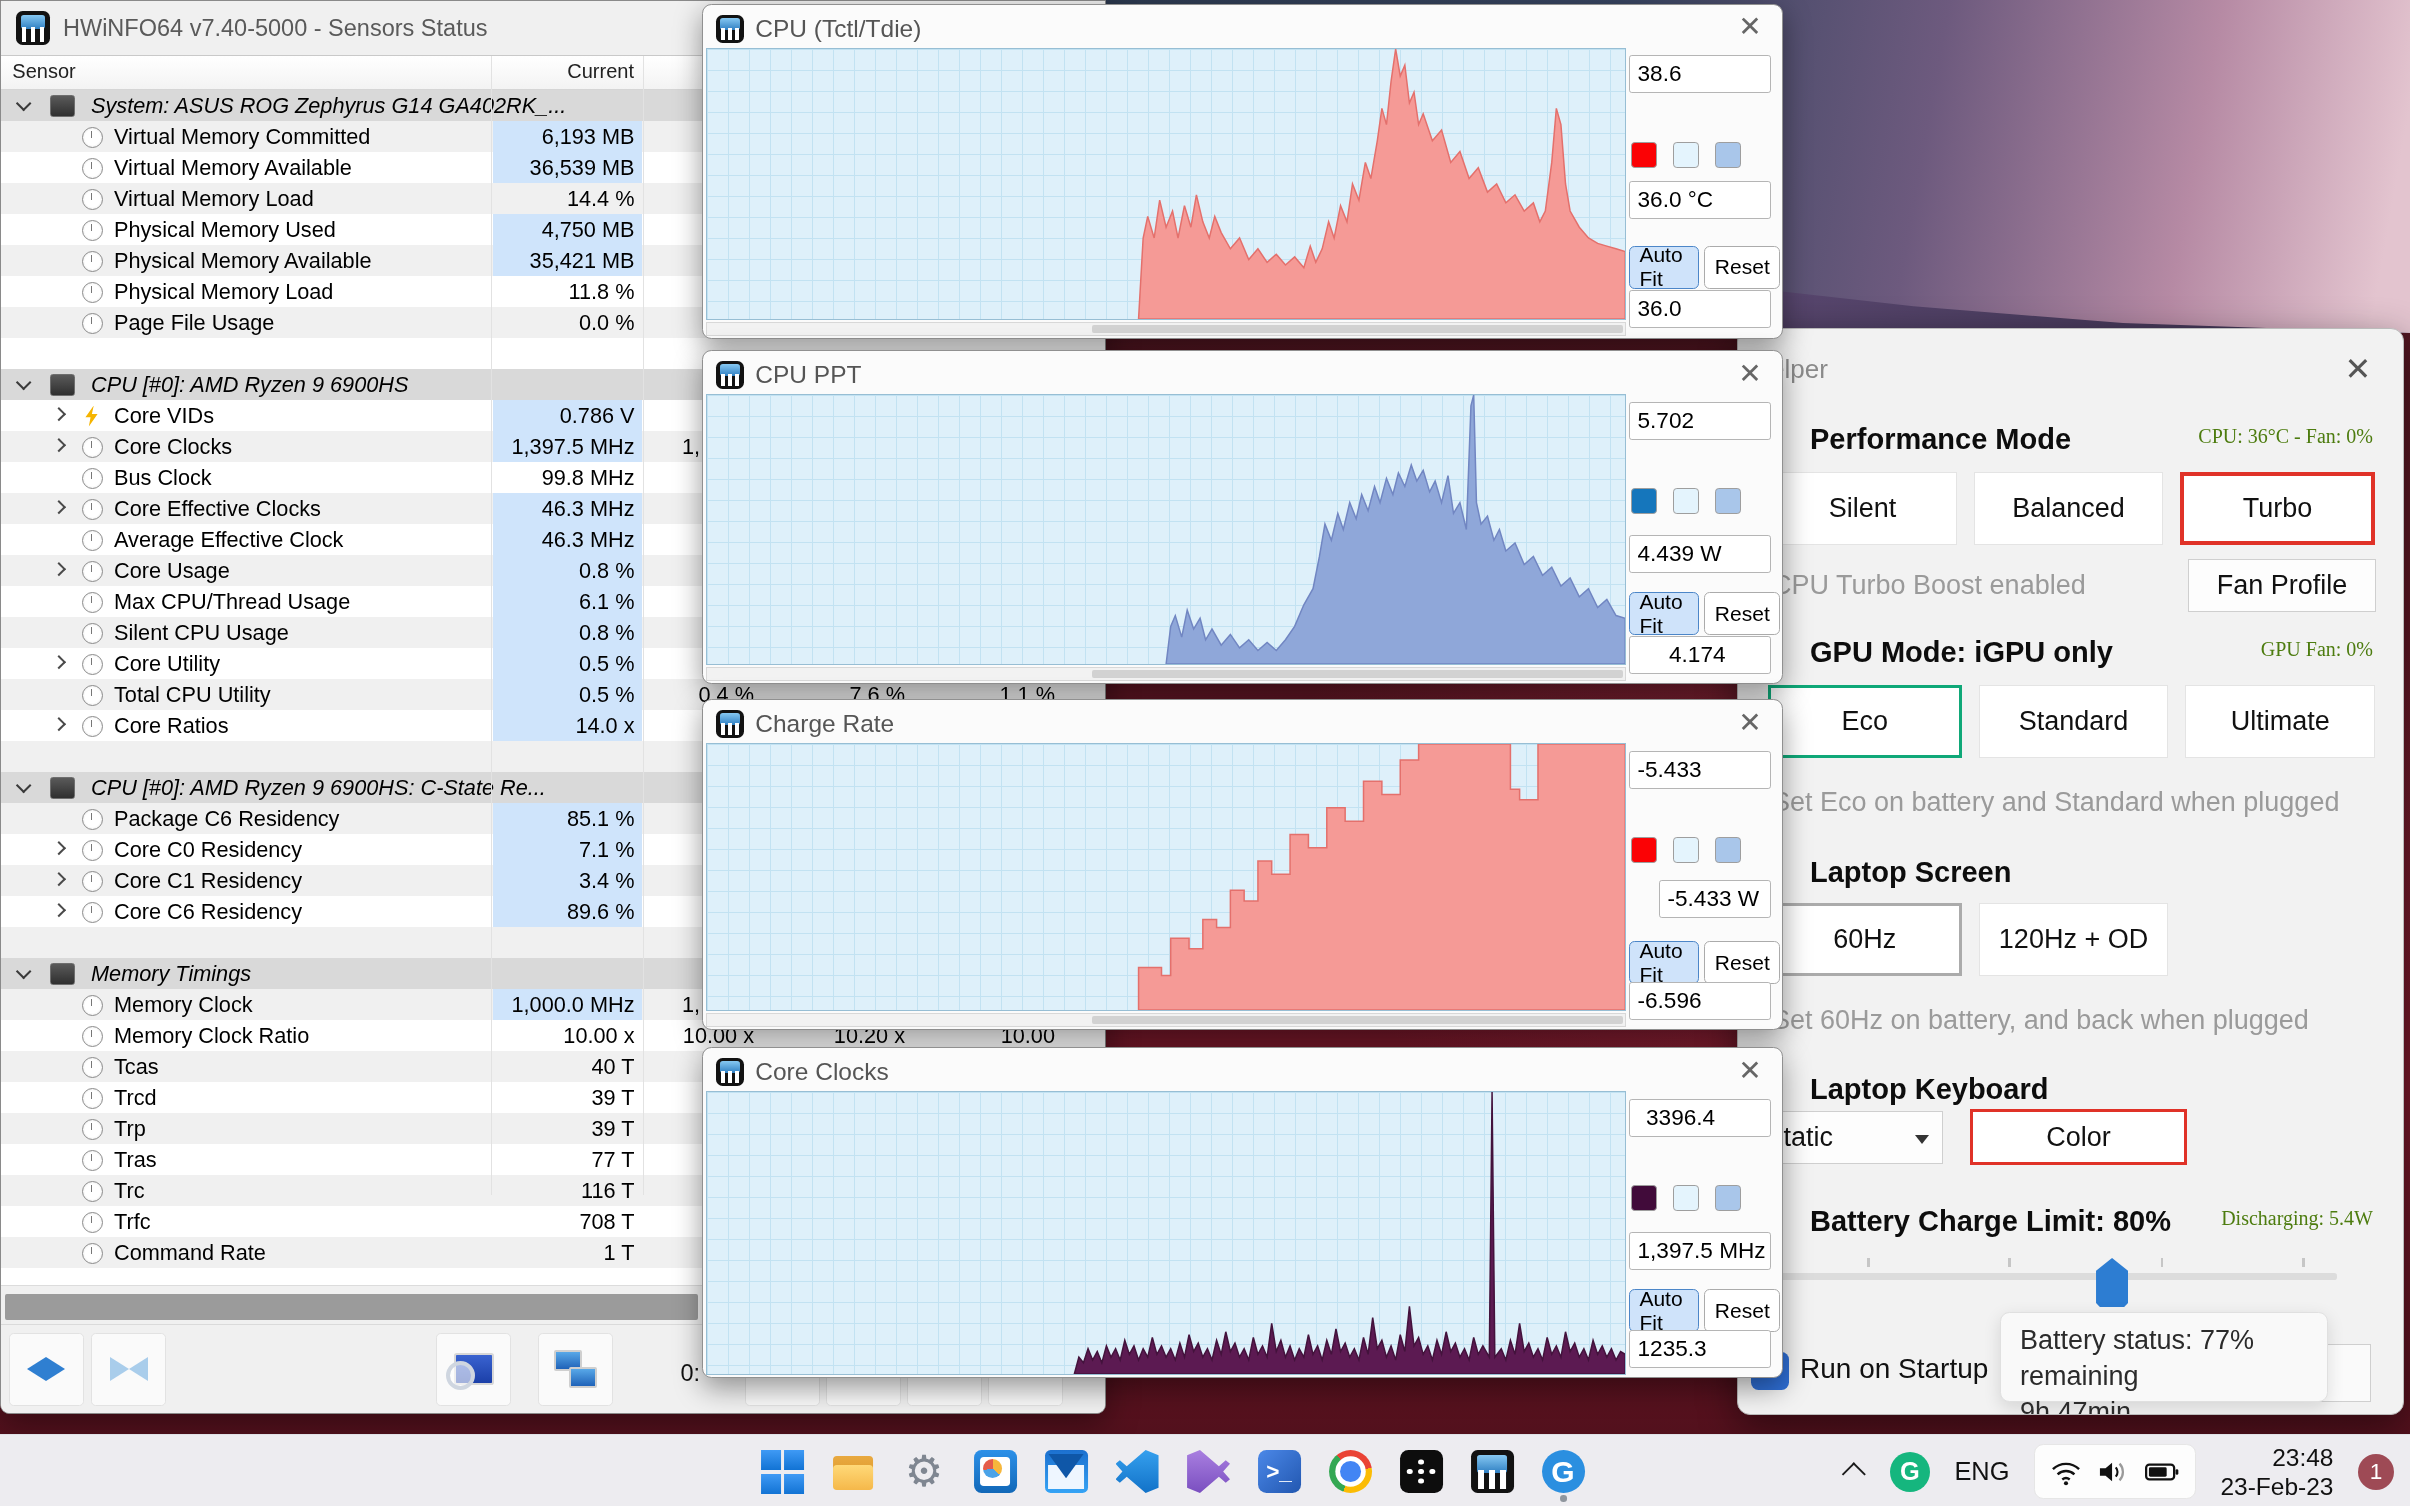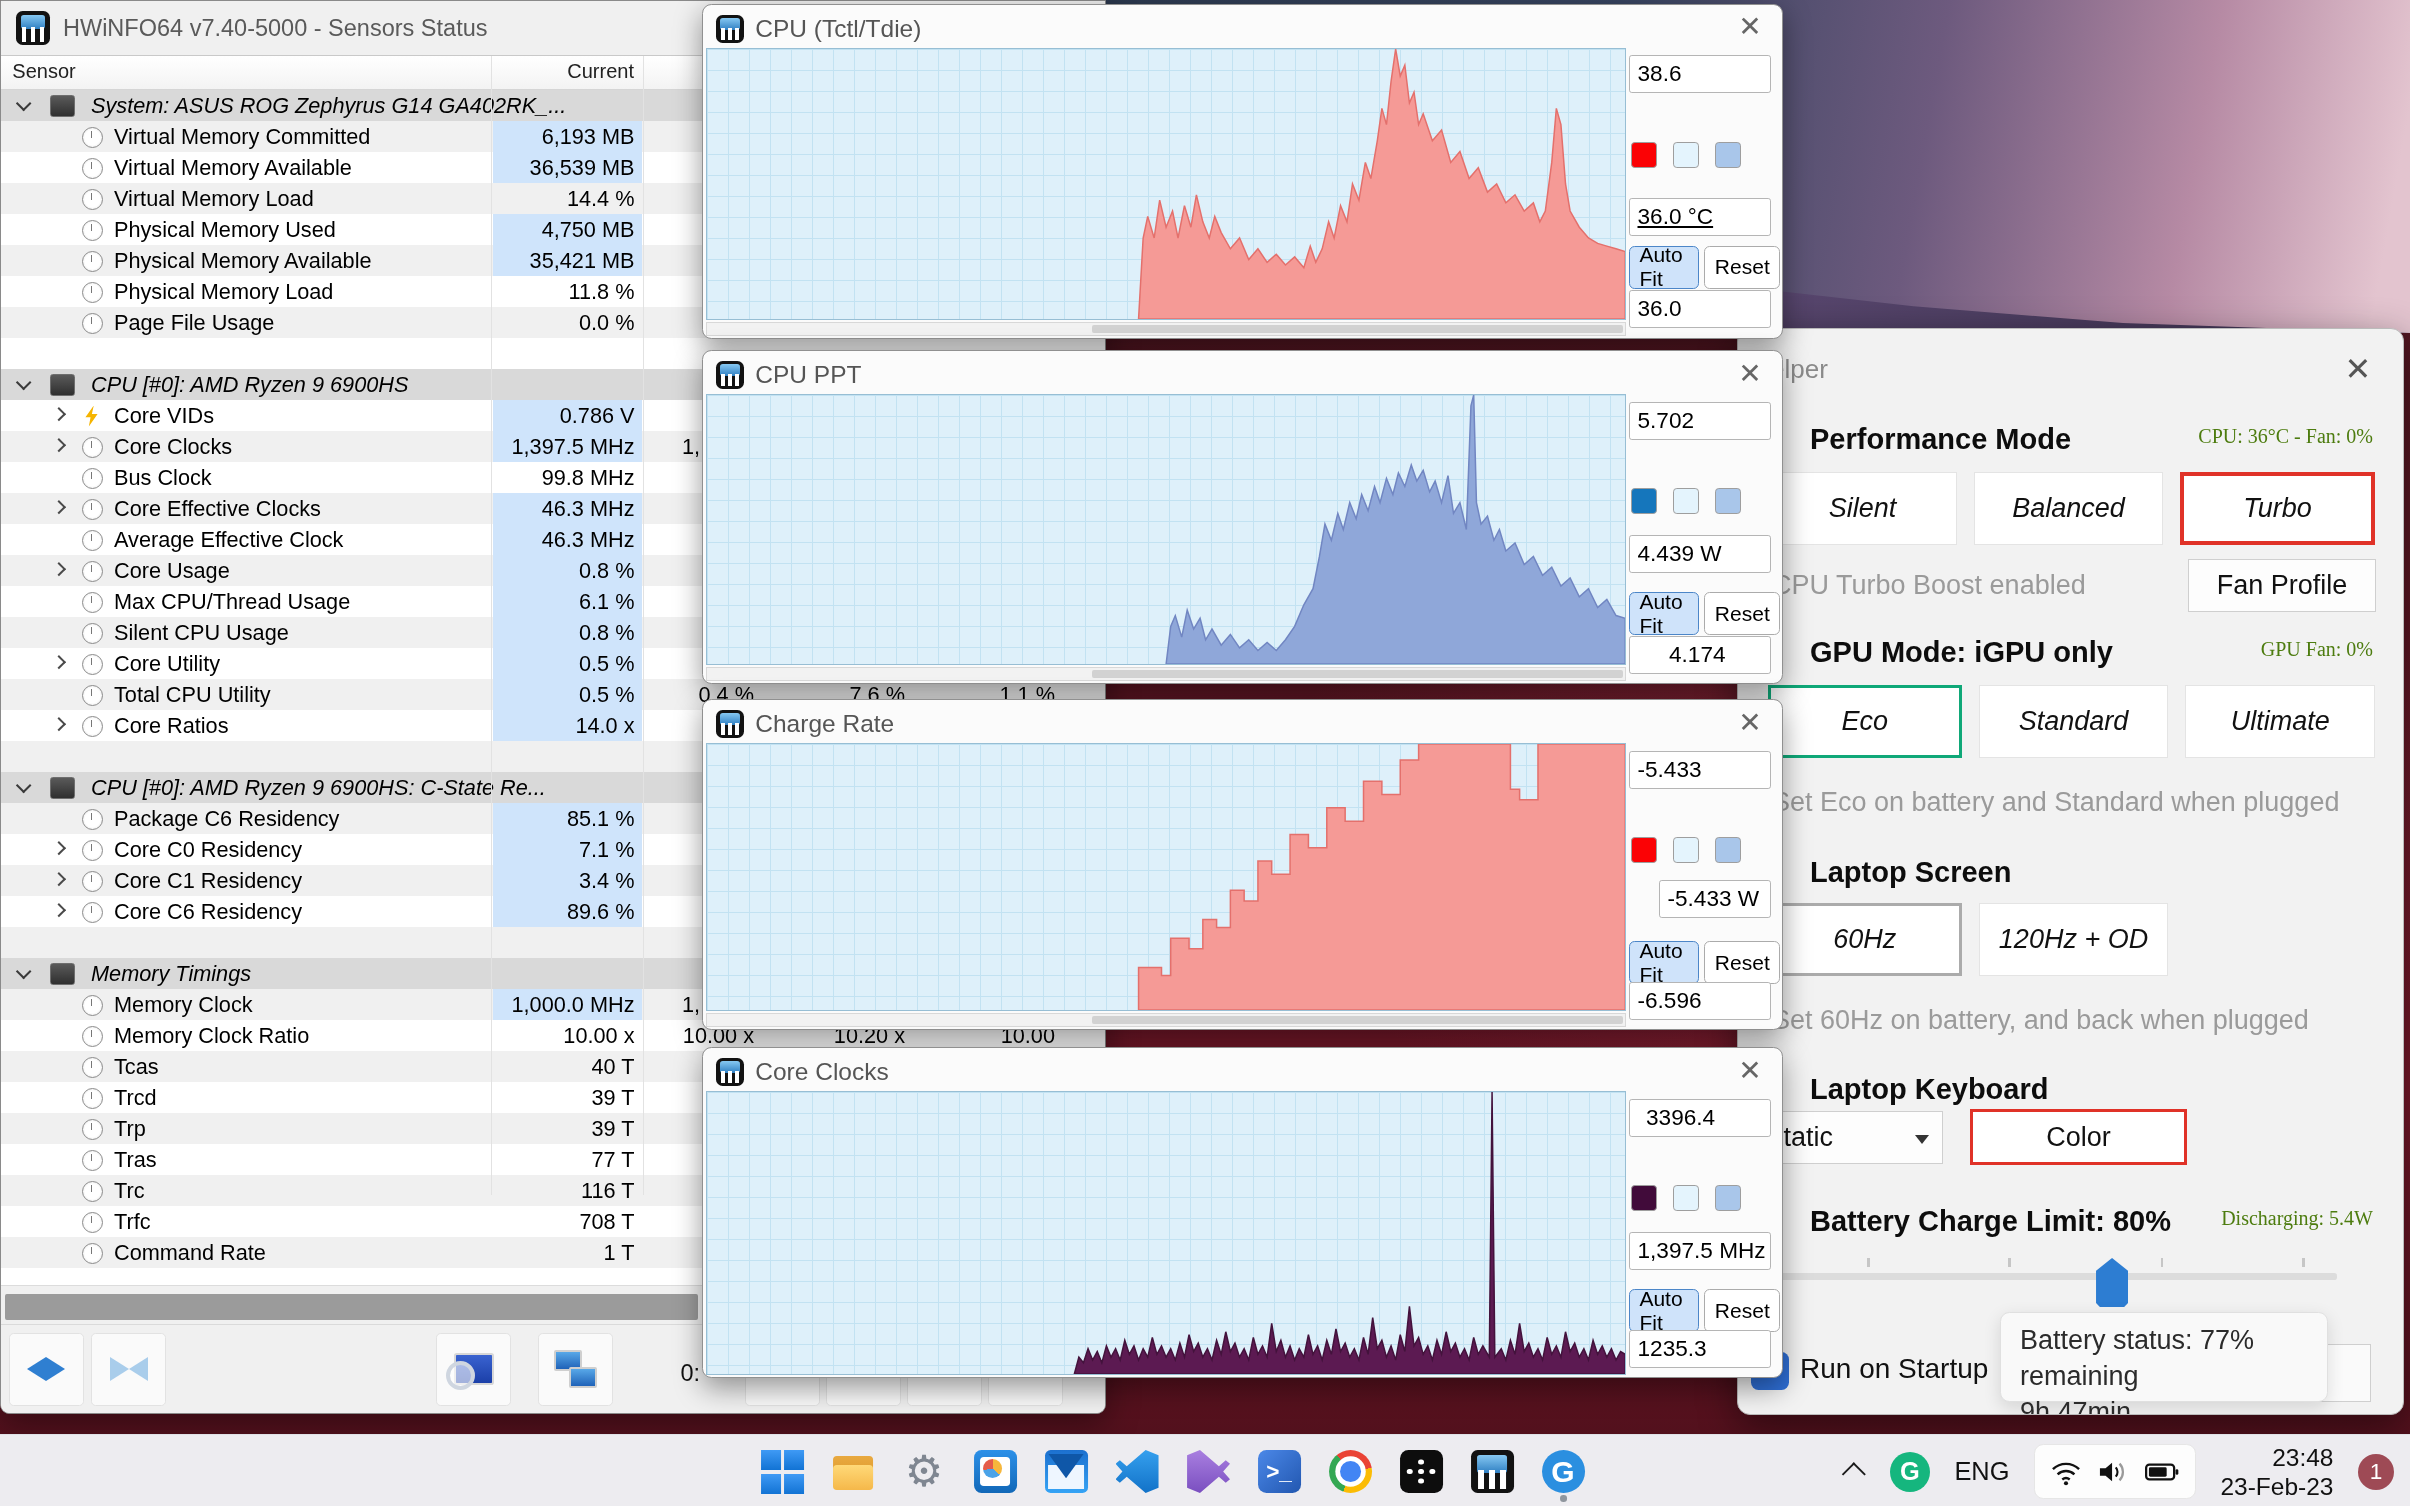--- a/index.html
+++ b/index.html
@@ -98,21 +98,21 @@
 
   
   #ghelper { left:1737px; top:328px; width:667px; height:1087px; background:#f2f2f2; border:0.9px solid #bbb;
       border-radius:13px; box-shadow:0 11.3px 38px rgba(0,0,0,.45); overflow:hidden; }
   #ghelper .gh-title { position:absolute; left:32px; top:24.5px; font-size:26px; color:#8a8a8a; }
   #ghelper .gh-close { position:absolute; right:26px; top:21px; font-size:32px; color:#555; width:38px; text-align:center; }
   .gh-sec-h { position:absolute; left:72px; font-size:29px; font-weight:bold; color:#0d0d0d; }
   .gh-status { position:absolute; right:30px; font-size:20px; color:#4d7c0f;font-family:Liberation Serif, serif; }
   .gh-note { position:absolute; left:34px; font-size:27px; color:#9a9a9a; }
   .gh-ico { position:absolute; left:11.3px; width:32px; height:32px; border:3.8px solid #3c3c3c; border-radius:50%; }
-  .gh-row { position:absolute; left:30px; right:28px; display:flex; gap:17px;font-style:italic; }
+  .gh-row { position:absolute; left:30px; right:28px; display:flex; gap:17px; }
   .gh-btn { flex:1; height:73px; background:#fff; border:0.9px solid #e4e4e4; display:flex; align-items:center;
       justify-content:center; font-size:27px; color:#111; }
   .gh-btn.red { border:4.7px solid #e03228; }
   .gh-btn.green { border:3.8px solid #0fa878; }
   .gh-btn.gray { border:3.8px solid #ababab; }
   .gh-spacer { flex:1; visibility:hidden; }
   .gh-small { position:absolute; height:53px; background:#fdfdfd; border:0.9px solid #cfcfcf; font-size:27px;
       color:#111; display:flex; align-items:center; justify-content:center; }
   #gh-dd { left:9.4px; width:196px; top:782px; justify-content:flex-start; padding-left:17px; }
   #gh-dd .caret { position:absolute; right:13px; top:22.6px; width:0; height:0; border-left:7.5px solid transparent;
@@ -511,21 +511,21 @@
         <div class="gscroll" style="bottom: 1.9px;">
           <div class="thumb"></div>
         </div>
         <div class="gpanel">
           <div class="gbox" style="top: 7.5px;">38.6</div>
           <div class="swatches">
             <span class="sw" style="background: rgb(251, 2, 5);"></span>
             <span class="sw" style="background: rgb(228, 244, 253);"></span>
             <span class="sw" style="background: rgb(169, 198, 234);"></span>
           </div>
-          <div class="gbox" style="top: 150px; text-decoration: underline;">36.0 °C</div>
+          <div class="gbox" style="top: 133px;">36.0 °C</div>
           <div class="gbtns">
             <div class="gbtn fit">Auto Fit</div>
             <div class="gbtn rst">Reset</div>
           </div>
           <div class="gbox" style="bottom: 7.5px;">36.0</div>
         </div>
       </div>
       <div class="gwin" style="top: 350px; height: 334px; z-index: 30;">
         <div class="gtitle">
           <span class="appico" style="width: 28px; height: 28px;"></span>

